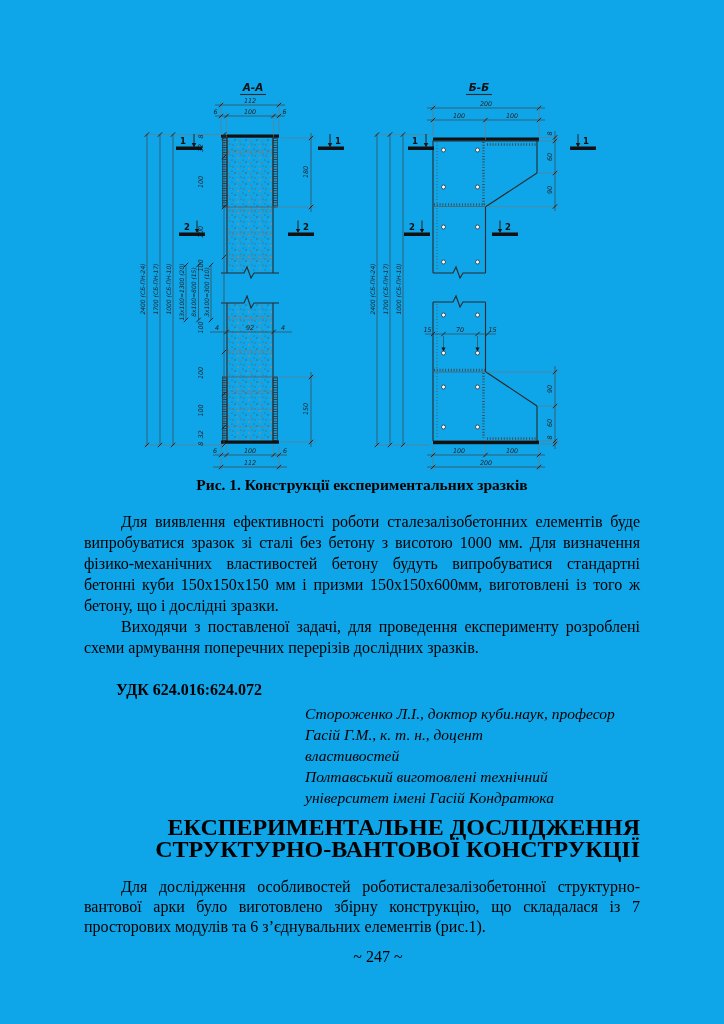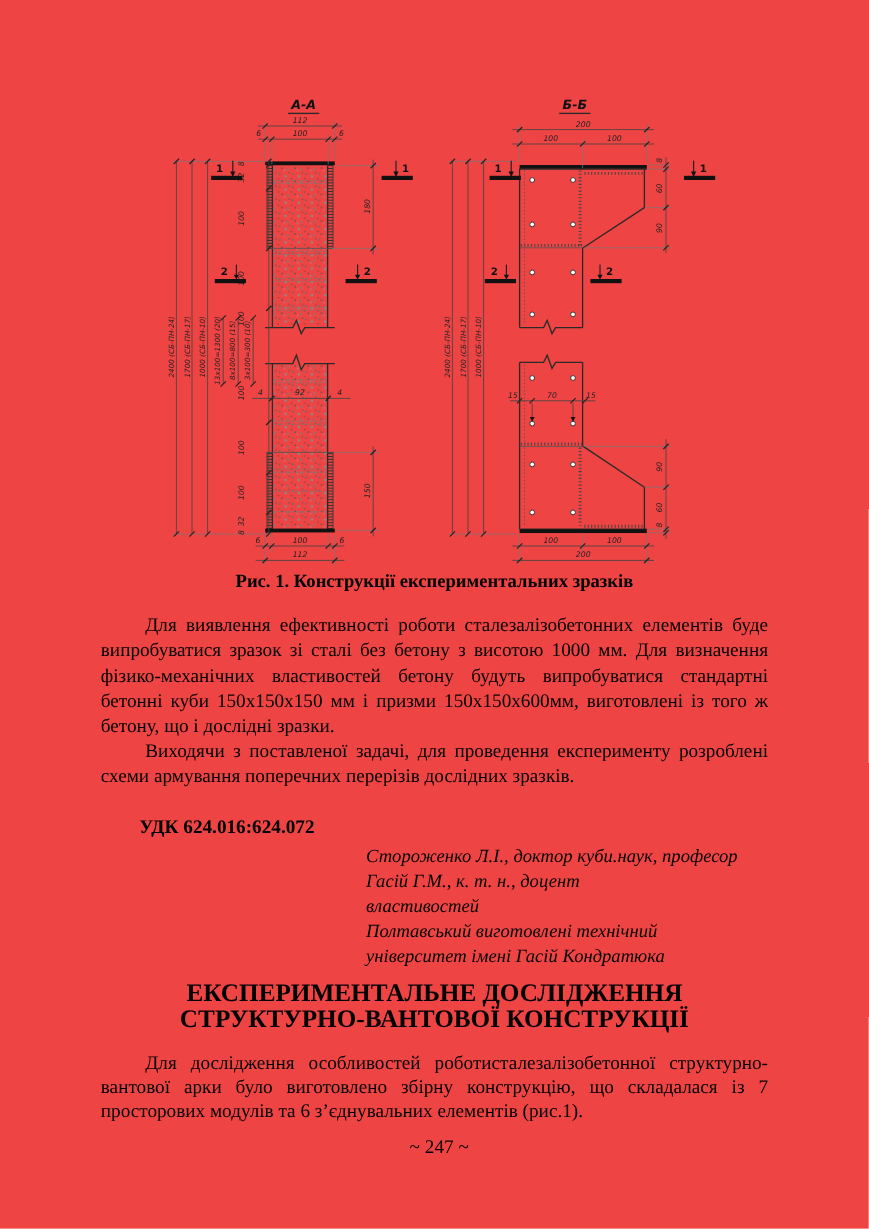--- a/index.html
+++ b/index.html
@@ -1,17 +1,17 @@
 <!DOCTYPE html>
 <html><head>
 <meta charset="utf-8">
 <style>
   html,body { margin:0; padding:0; background:#ffffff; }
   .page {
-    position:relative; width:724px; height:1024px; background:#ef4444;
+    position:relative; width:724px; height:1024px; background:#0ea5e9;
     font-family:"Liberation Serif", serif; color:#000; overflow:hidden;
   }
   #fig-svg { position:absolute; top:0; left:0; }
 
   .caption {
     position:absolute; top:476px; left:84px; width:556px;
     text-align:center; font-weight:bold; font-size:15.5px;
   }
   .para {
     position:absolute; left:84px; width:556px;
@@ -23,24 +23,24 @@
   .udk {
     position:absolute; top:681px; left:84px;
     font-weight:bold; font-size:16px;margin-left:32px;
   }
   .authors {
     position:absolute; top:703px; left:305px; width:335px;
     font-style:italic; font-size:15.5px; line-height:21px;
   }
   .heading {
     position:absolute; top:816px; left:84px; width:556px;
-    text-align:center; font-weight:bold; font-size:21px; line-height:22px;
+    text-align:right; font-weight:bold; font-size:24px; line-height:22px;
   }
   .pagenum {
-    position:absolute; top:948px; left:88px; width:556px;
+    position:absolute; top:948px; left:100px; width:556px;
     text-align:center; font-size:16px;
   }
 
   
   .ol  { stroke:#2a2a2a; stroke-width:1.1; fill:none; }          
   .tl  { stroke:#555;    stroke-width:0.7; fill:none; }          
   .dl  { stroke:#444;    stroke-width:0.7; fill:none; }          
   .xl  { stroke:#777;    stroke-width:0.6; fill:none; }          
   .tk  { stroke:#222;    stroke-width:1;   fill:none; }          
   .dj  { stroke:#777;    stroke-width:0.7; fill:none; stroke-dasharray:2.2 1.6; } 

